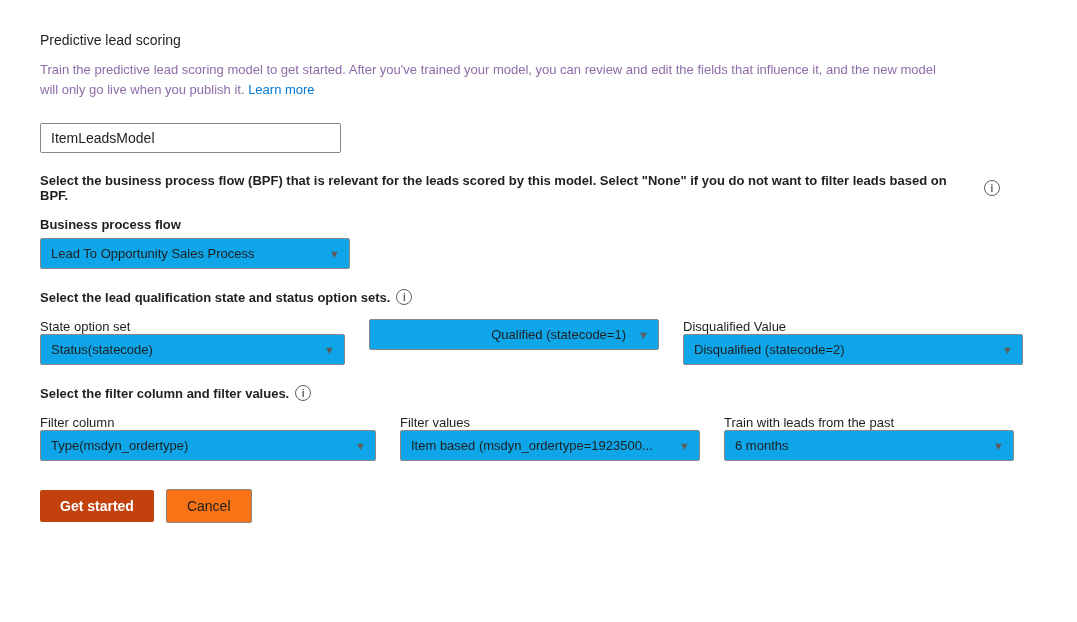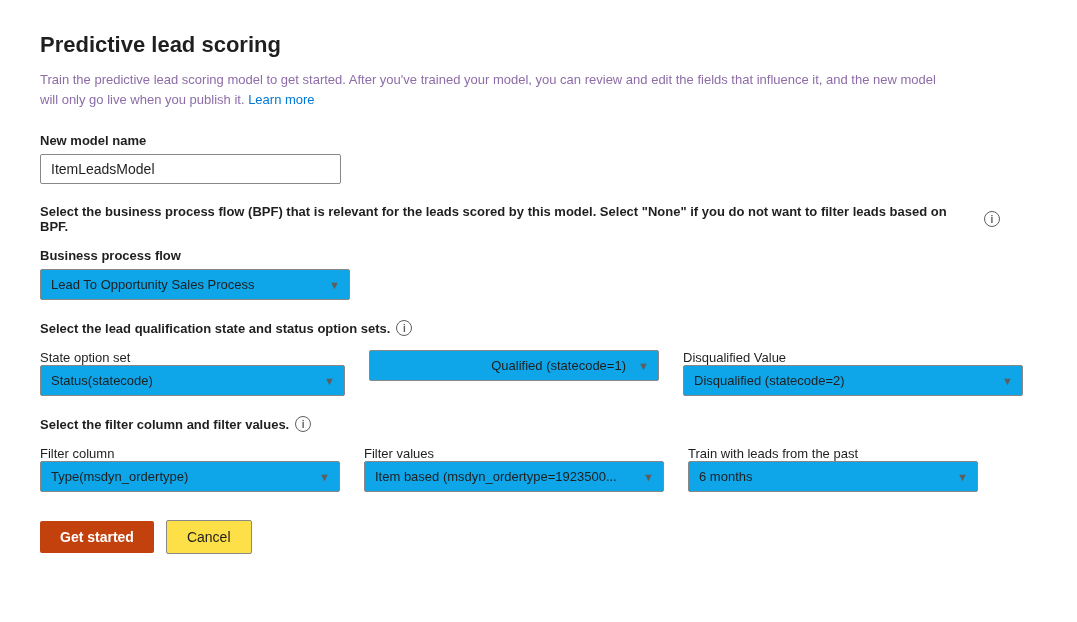--- a/index.html
+++ b/index.html
@@ -12,22 +12,22 @@
       background: #ffffff;
       color: #1f1f1f;
       font-size: 14px;
       width: 1077px;
       min-height: 622px;
     }
     .page-container {
       padding: 32px 40px 40px 40px;
     }
     .page-title {
-      font-size: 22px;
-      font-weight: 700;
+      font-size: 14px;
+      font-weight: 400;
       color: #1f1f1f;
       margin-bottom: 12px;
     }
     .description-text {
       color: #8d6ca8;
       font-size: 13px;
       line-height: 1.5;
       margin-bottom: 24px;
       max-width: 900px;
     }
@@ -124,21 +124,21 @@
       width: 305px;
     }
     .dropdown-qualified {
       width: 290px;
       text-align: right;
     }
     .dropdown-disqualified {
       width: 340px;
     }
     .dropdown-filter-col {
-      width: 300px;
+      width: 336px;
     }
     .dropdown-filter-val {
       width: 300px;
     }
     .dropdown-months {
       width: 290px;
     }
     .section-divider {
       margin-bottom: 20px;
     }
@@ -152,21 +152,21 @@
       background: #c2410c;
       color: #ffffff;
       border: none;
       border-radius: 2px;
       padding: 8px 20px;
       font-size: 14px;
       font-weight: 600;
       cursor: pointer;
     }
     .btn-secondary {
-      background: #fde047;
+      background: #f97316;
       color: #1f1f1f;
       border: 1px solid #8a8886;
       border-radius: 2px;
       padding: 8px 20px;
       font-size: 14px;
       font-weight: 400;
       cursor: pointer;
     }
   </style>
 </head>
@@ -175,21 +175,20 @@
 <div class="page-container">
 
   <h1 class="page-title">Predictive lead scoring</h1>
 
   <p class="description-text">
     <span>Train the predictive lead scoring model to get started. After you've trained your model, you can review and edit the fields that influence it, and the new model will only go live when you publish it.</span>
     <a href="#">Learn more</a>
   </p>
 
   <div class="field-section">
-    <label class="field-label">New model name</label>
     <input type="text" class="text-input" value="ItemLeadsModel" style="">
   </div>
 
   <div class="section-divider">
     <div class="instruction-text">
       <span>Select the business process flow (BPF) that is relevant for the leads scored by this model. Select "None" if you do not want to filter leads based on BPF.</span>
       <span class="info-icon">i</span>
     </div>
 
     <div class="field-section">

